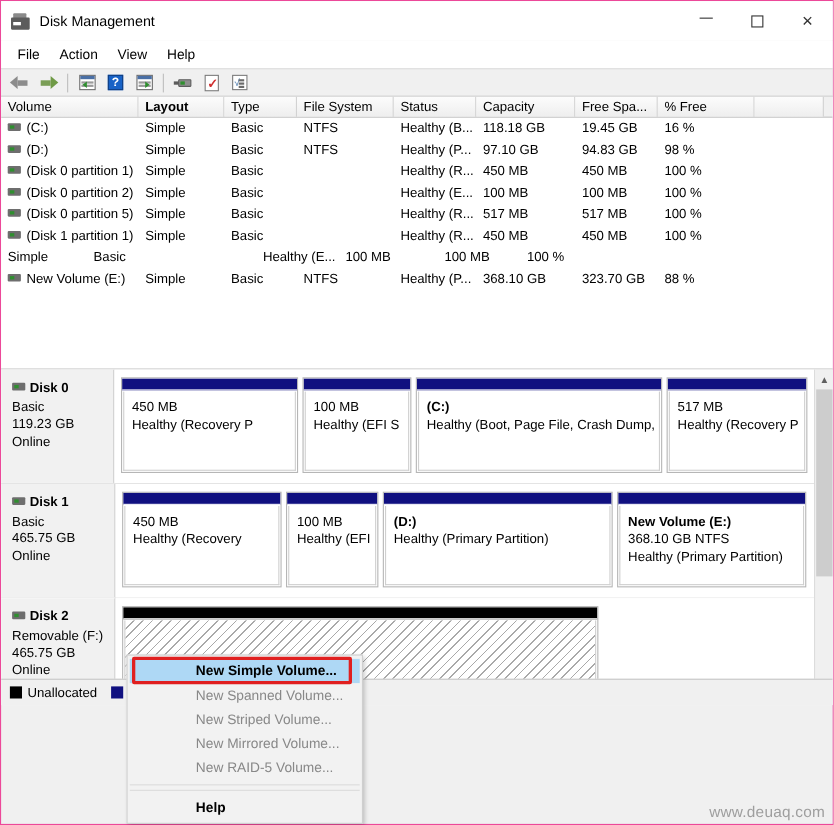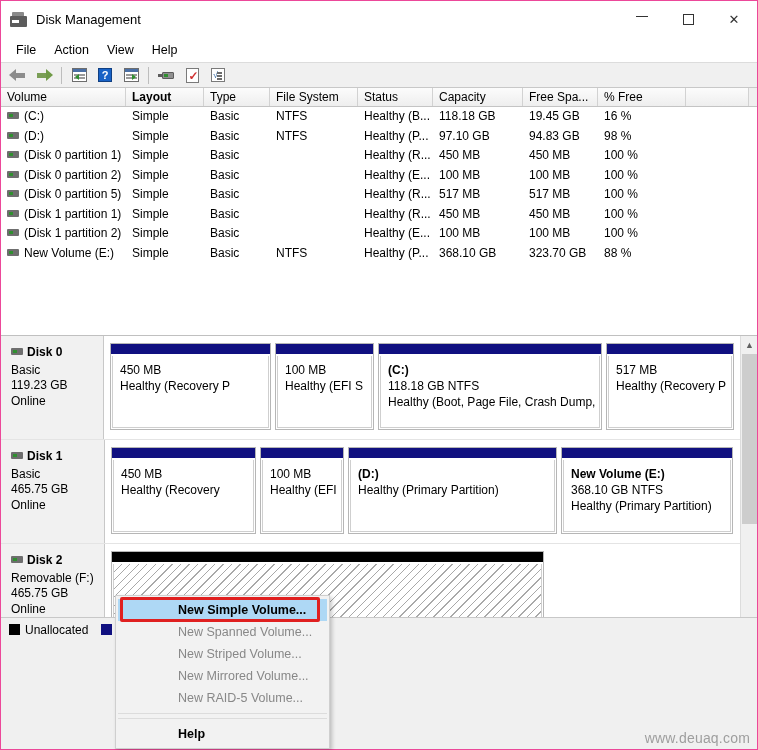--- a/index.html
+++ b/index.html
@@ -475,21 +475,20 @@
             <div class="lc" style="width: 78px;">Simple</div>
             <div class="lc" style="width: 66px;">Basic</div>
             <div class="lc" style="width: 88px;"></div>
             <div class="lc" style="width: 75px;">Healthy (R...</div>
             <div class="lc" style="width: 90px;">450 MB</div>
             <div class="lc" style="width: 75px;">450 MB</div>
             <div class="lc" style="width: 88px;">100 %</div>
             <div class="lc" style="width: 63px;"></div>
           </div>
           <div class="lrow">
-            <div class="lc" style="width: 125px;"><span class="vol-icon"></span><span>(Disk 1 partition 2)</span></div>
             <div class="lc" style="width: 78px;">Simple</div>
             <div class="lc" style="width: 66px;">Basic</div>
             <div class="lc" style="width: 88px;"></div>
             <div class="lc" style="width: 75px;">Healthy (E...</div>
             <div class="lc" style="width: 90px;">100 MB</div>
             <div class="lc" style="width: 75px;">100 MB</div>
             <div class="lc" style="width: 88px;">100 %</div>
             <div class="lc" style="width: 63px;"></div>
           </div>
           <div class="lrow">
@@ -527,21 +526,20 @@
                 <div class="cap"></div>
                 <div class="pbody">
                   <div>100 MB</div>
                   <div>Healthy (EFI S</div>
                 </div>
               </div>
               <div class="part" style="width: 224px;">
                 <div class="cap"></div>
                 <div class="pbody">
                   <div class="ptitle">(C:)</div>
-                  <div>118.18 GB NTFS</div>
                   <div>Healthy (Boot, Page File, Crash Dump, P</div>
                 </div>
               </div>
               <div class="part" style="width: 128px;">
                 <div class="cap"></div>
                 <div class="pbody">
                   <div>517 MB</div>
                   <div>Healthy (Recovery P</div>
                 </div>
               </div>

